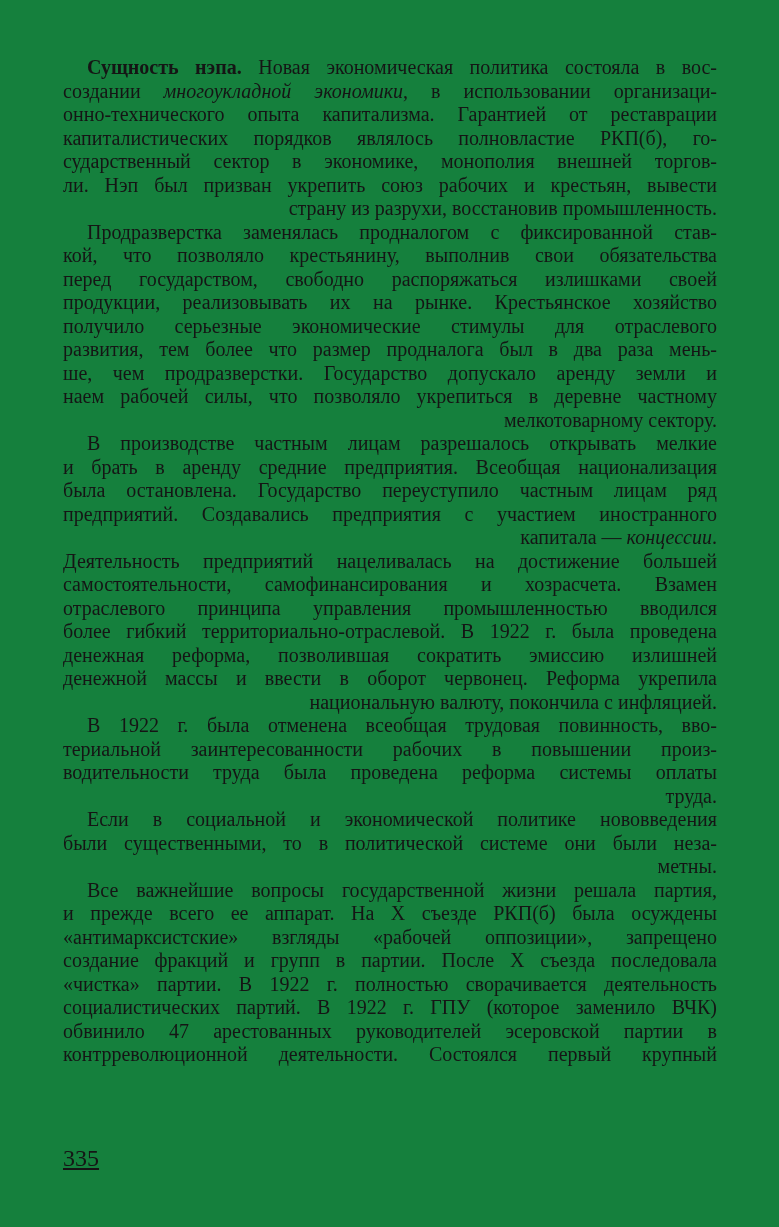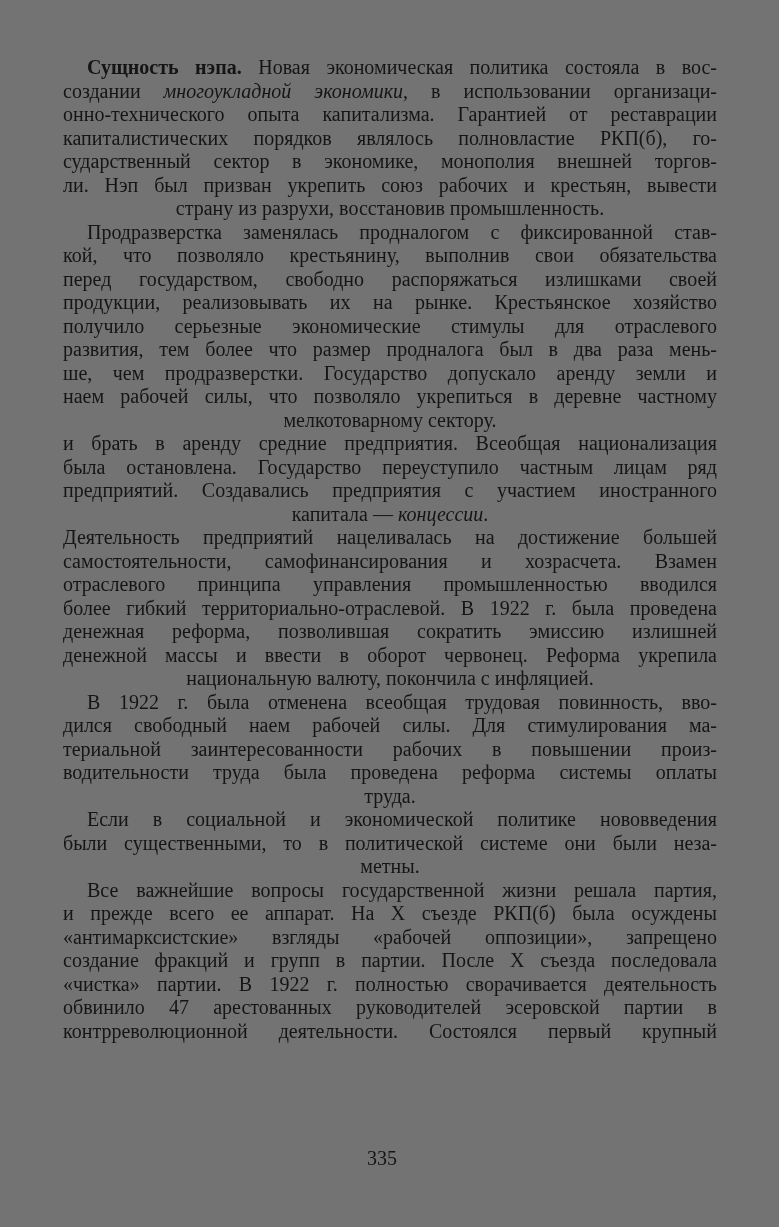--- a/index.html
+++ b/index.html
@@ -4,54 +4,55 @@
 <style>
   html,body{margin:0;padding:0;}
   body{
     width:779px;height:1227px;
     background:#fdfdfb;
     position:relative;
     overflow:hidden;
   }
   .page{
     position:absolute;inset:0;
-    background:#737373;
+    background:#15803d;
   }
   .text-block{
     position:absolute;
     left:63px;top:56px;width:654px;
     font-family:"Liberation Serif","DejaVu Serif",serif;
     font-size:20px;
     line-height:23.5px;
     color:#151515;
     letter-spacing:0;
   }
   .line{
-    text-align:center;
+    text-align:right;
     overflow:visible;
   }
   .line.just{
     text-align:justify;
     text-align-last:justify;
   }
   .line.indent{
     text-indent:24px;
   }
   .seg-bold{font-weight:bold;}
   .seg-italic{font-style:italic;}
   .page-number{
     position:absolute;
     top:1147px;
     left:63px;
     width:638px;
-    text-align:center;
+    text-align:left;
     font-family:"Liberation Serif","DejaVu Serif",serif;
-    font-size:20px;
+    font-size:24px;
     line-height:23px;
     color:#151515;
+    text-decoration:underline;
   }
 </style>
 </head>
 <body>
 
 <div class="page">
   <div class="text-block" id="text-block">
       <div class="line just indent"><span class="seg-bold">Сущность нэпа.</span><span class="seg-normal"> Новая экономическая политика состояла в вос-</span></div>
       <div class="line just"><span class="seg-normal">создании </span><span class="seg-italic">многоукладной экономики</span><span class="seg-normal">, в использовании организаци-</span></div>
       <div class="line just"><span class="seg-normal">онно-технического опыта капитализма. Гарантией от реставрации</span></div>
@@ -61,41 +62,42 @@
       <div class="line"><span class="seg-normal">страну из разрухи, восстановив промышленность.</span></div>
       <div class="line just indent"><span class="seg-normal">Продразверстка заменялась продналогом с фиксированной став-</span></div>
       <div class="line just"><span class="seg-normal">кой, что позволяло крестьянину, выполнив свои обязательства</span></div>
       <div class="line just"><span class="seg-normal">перед государством, свободно распоряжаться излишками своей</span></div>
       <div class="line just"><span class="seg-normal">продукции, реализовывать их на рынке. Крестьянское хозяйство</span></div>
       <div class="line just"><span class="seg-normal">получило серьезные экономические стимулы для отраслевого</span></div>
       <div class="line just"><span class="seg-normal">развития, тем более что размер продналога был в два раза мень-</span></div>
       <div class="line just"><span class="seg-normal">ше, чем продразверстки. Государство допускало аренду земли и</span></div>
       <div class="line just"><span class="seg-normal">наем рабочей силы, что позволяло укрепиться в деревне частному</span></div>
       <div class="line"><span class="seg-normal">мелкотоварному сектору.</span></div>
+      <div class="line just indent"><span class="seg-normal">В производстве частным лицам разрешалось открывать мелкие</span></div>
       <div class="line just"><span class="seg-normal">и брать в аренду средние предприятия. Всеобщая национализация</span></div>
       <div class="line just"><span class="seg-normal">была остановлена. Государство переуступило частным лицам ряд</span></div>
       <div class="line just"><span class="seg-normal">предприятий. Создавались предприятия с участием иностранного</span></div>
       <div class="line"><span class="seg-normal">капитала — </span><span class="seg-italic">концессии</span><span class="seg-normal">.</span></div>
       <div class="line just"><span class="seg-normal">Деятельность предприятий нацеливалась на достижение большей</span></div>
       <div class="line just"><span class="seg-normal">самостоятельности, самофинансирования и хозрасчета. Взамен</span></div>
       <div class="line just"><span class="seg-normal">отраслевого принципа управления промышленностью вводился</span></div>
       <div class="line just"><span class="seg-normal">более гибкий территориально-отраслевой. В 1922 г. была проведена</span></div>
       <div class="line just"><span class="seg-normal">денежная реформа, позволившая сократить эмиссию излишней</span></div>
       <div class="line just"><span class="seg-normal">денежной массы и ввести в оборот червонец. Реформа укрепила</span></div>
       <div class="line"><span class="seg-normal">национальную валюту, покончила с инфляцией.</span></div>
       <div class="line just indent"><span class="seg-normal">В 1922 г. была отменена всеобщая трудовая повинность, вво-</span></div>
-      <div class="line just"><span class="seg-normal">дился свободный наем рабочей силы. Для стимулирования ма-</span></div>
       <div class="line just"><span class="seg-normal">териальной заинтересованности рабочих в повышении произ-</span></div>
       <div class="line just"><span class="seg-normal">водительности труда была проведена реформа системы оплаты</span></div>
       <div class="line"><span class="seg-normal">труда.</span></div>
       <div class="line just indent"><span class="seg-normal">Если в социальной и экономической политике нововведения</span></div>
       <div class="line just"><span class="seg-normal">были существенными, то в политической системе они были неза-</span></div>
       <div class="line"><span class="seg-normal">метны.</span></div>
       <div class="line just indent"><span class="seg-normal">Все важнейшие вопросы государственной жизни решала партия,</span></div>
       <div class="line just"><span class="seg-normal">и прежде всего ее аппарат. На X съезде РКП(б) была осуждены</span></div>
       <div class="line just"><span class="seg-normal">«антимарксистские» взгляды «рабочей оппозиции», запрещено</span></div>
       <div class="line just"><span class="seg-normal">создание фракций и групп в партии. После X съезда последовала</span></div>
       <div class="line just"><span class="seg-normal">«чистка» партии. В 1922 г. полностью сворачивается деятельность</span></div>
+      <div class="line just"><span class="seg-normal">социалистических партий. В 1922 г. ГПУ (которое заменило ВЧК)</span></div>
       <div class="line just"><span class="seg-normal">обвинило 47 арестованных руководителей эсеровской партии в</span></div>
       <div class="line just"><span class="seg-normal">контрреволюционной деятельности. Состоялся первый крупный</span></div>
     </div>
   <div class="page-number">335</div>
 </div>
 
 </body></html>

